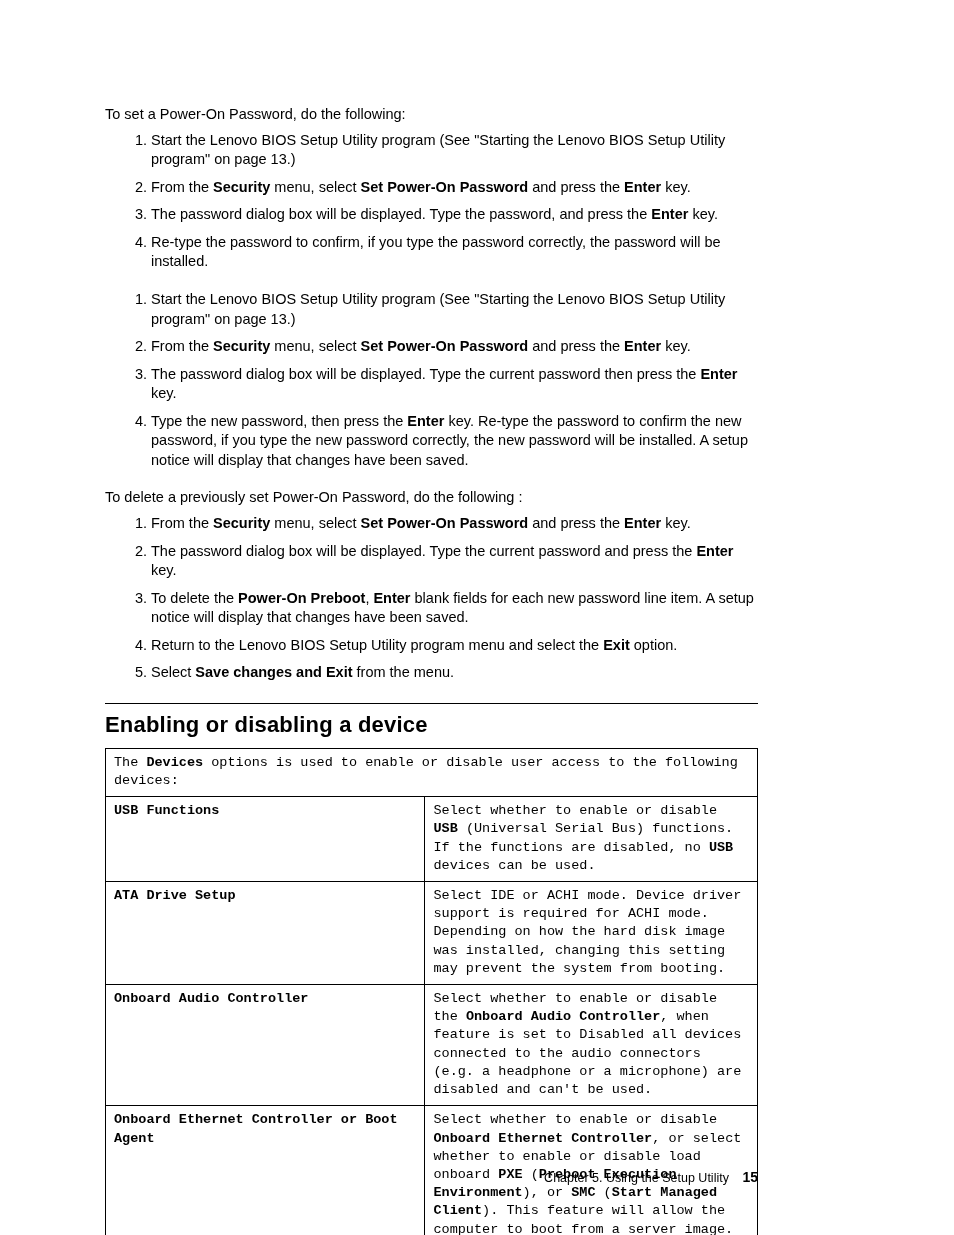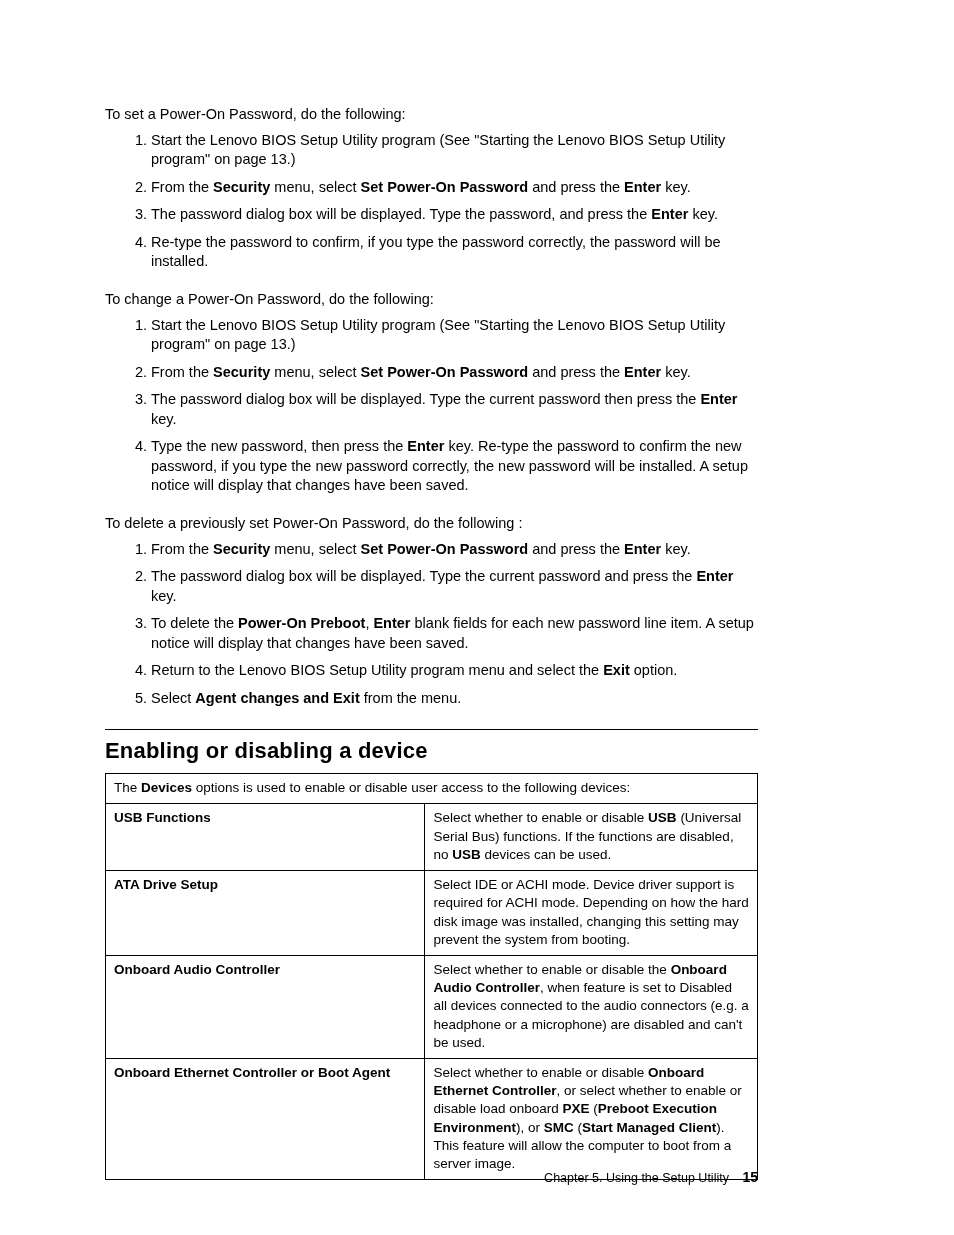--- a/index.html
+++ b/index.html
@@ -45,20 +45,21 @@
     border-collapse: collapse;
     width: 100%;
     margin: 0 0 18px 0;
     font-size: 13.5px;
   }
   table.device-table td, table.device-table th {
     border: 1px solid #000;
     padding: 5px 8px 6px 8px;
     vertical-align: top;
     text-align: left;
+    font-family: Liberation Mono, monospace;
   }
   table.device-table .lead-row td {
     font-weight: normal;
   }
   table.device-table td.opt-name {
     font-weight: bold;
     width: 49%;
   }
   .footer {
     position: absolute;
@@ -79,35 +80,34 @@
 <div class="page">
 
   <p class="lead">To set a Power-On Password, do the following:</p>
   <ol class="steps">
       <li>Start the Lenovo BIOS Setup Utility program (See "Starting the Lenovo BIOS Setup Utility program" on page 13.)</li>
       <li>From the <b>Security</b> menu, select <b>Set Power-On Password</b> and press the <b>Enter</b> key.</li>
       <li>The password dialog box will be displayed. Type the password, and press the <b>Enter</b> key.</li>
       <li>Re-type the password to confirm, if you type the password correctly, the password will be installed.</li>
     </ol>
 
-  <p class="lead">To change a Power-On Password, do the following:</p>
   <ol class="steps">
       <li>Start the Lenovo BIOS Setup Utility program (See "Starting the Lenovo BIOS Setup Utility program" on page 13.)</li>
       <li>From the <b>Security</b> menu, select <b>Set Power-On Password</b> and press the <b>Enter</b> key.</li>
       <li>The password dialog box will be displayed. Type the current password then press the <b>Enter</b> key.</li>
       <li>Type the new password, then press the <b>Enter</b> key. Re-type the password to confirm the new password, if you type the new password correctly, the new password will be installed. A setup notice will display that changes have been saved.</li>
     </ol>
 
   <p class="lead">To delete a previously set Power-On Password, do the following :</p>
   <ol class="steps">
       <li>From the <b>Security</b> menu, select <b>Set Power-On Password</b> and press the <b>Enter</b> key.</li>
       <li>The password dialog box will be displayed. Type the current password and press the <b>Enter</b> key.</li>
       <li>To delete the <b>Power-On Preboot</b>, <b>Enter</b> blank fields for each new password line item. A setup notice will display that changes have been saved.</li>
       <li>Return to the Lenovo BIOS Setup Utility program menu and select the <b>Exit</b> option.</li>
-      <li>Select <b>Agent changes and Exit</b> from the menu.</li>
+      <li>Select <b>Save changes and Exit</b> from the menu.</li>
     </ol>
 
   <hr class="section-rule">
   <h2 class="section-heading">Enabling or disabling a device</h2>
 
   <table class="device-table">
     <tbody>
         <tr class="lead-row">
       <td colspan="2">The <b>Devices</b> options is used to enable or disable user access to the following devices:</td>
     </tr>

